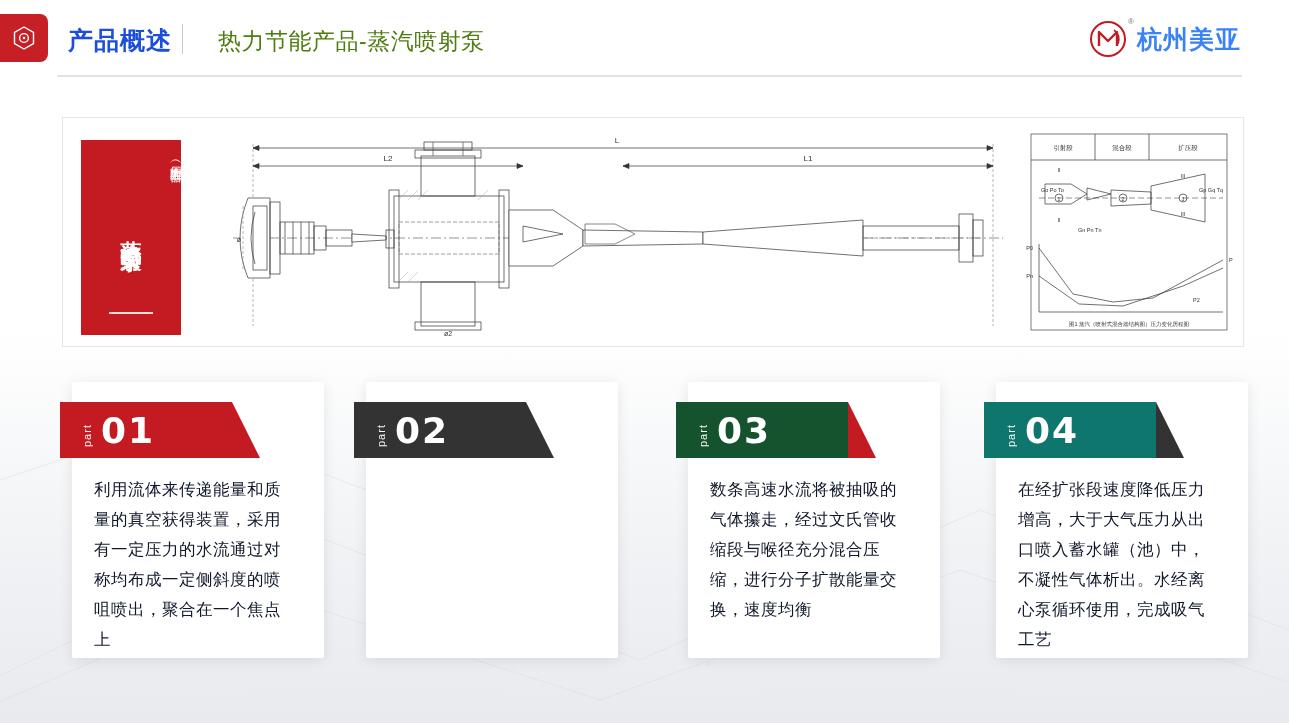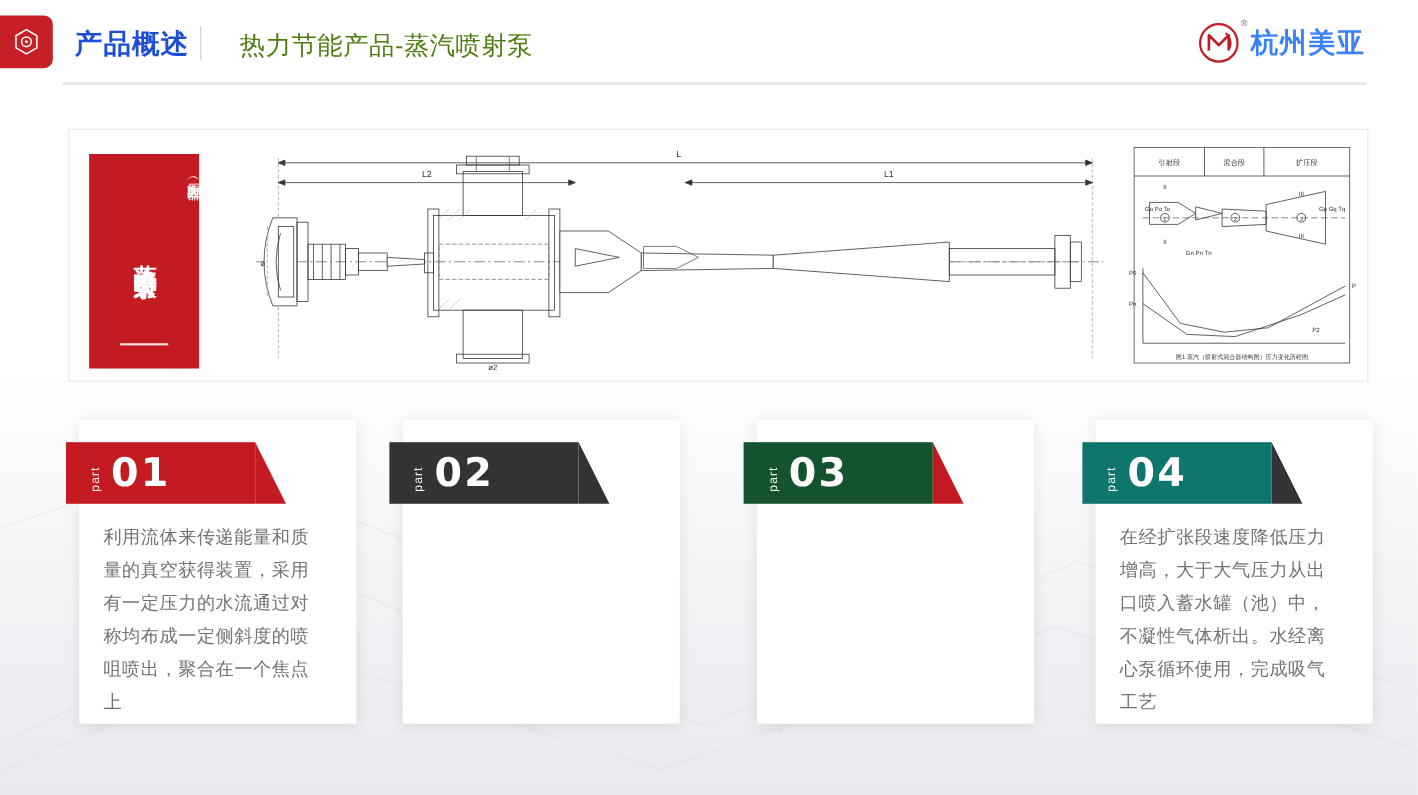--- a/index.html
+++ b/index.html
@@ -107,21 +107,21 @@
     writing-mode:vertical-rl;transform:rotate(180deg);
     margin-left:22px;margin-right:8px;color:#fff;opacity:.95;
     height:34px;display:flex;align-items:center;
   }
   .num-digits{
     font-size:36px;font-weight:bold;letter-spacing:2px;color:#fff;
     font-family:"DejaVu Sans",sans-serif;
   }
   .card-body{
     position:absolute;left:22px;top:92px;width:200px;
-    font-size:16.5px;line-height:30px;color:#737373;letter-spacing:.5px;
+    font-size:16.5px;line-height:30px;color:#0f172a;letter-spacing:.5px;
   }
 </style>
 </head>
 <body>
 
 <div class="bg-texture"></div>
 <svg class="bg-lines" viewBox="0 0 1289 363" preserveAspectRatio="none">
   <g stroke="#d9dcdf" stroke-width="1" fill="none">
     <path d="M-50 340 L300 170 L640 300 L980 150 L1340 290"></path>
     <path d="M-50 363 L260 230 L600 340 L960 210 L1340 340"></path>
@@ -297,20 +297,21 @@
       <span class="num-part">part</span>
       <span class="num-digits">02</span>
     </div>
   </div>
 
   <div class="card" style="left:626px;">
     <div class="card-num" style="background:#14532d;color:#c41b22;">
       <span class="num-part">part</span>
       <span class="num-digits">03</span>
     </div>
+    <div class="card-body">数条高速水流将被抽吸的气体攥走，经过文氏管收缩段与喉径充分混合压缩，进行分子扩散能量交换，速度均衡</div>
   </div>
 
   <div class="card" style="left:934px;">
     <div class="card-num" style="background:#0f766e;color:#333333;">
       <span class="num-part">part</span>
       <span class="num-digits">04</span>
     </div>
     <div class="card-body">在经扩张段速度降低压力增高，大于大气压力从出口喷入蓄水罐（池）中，不凝性气体析出。水经离心泵循环使用，完成吸气工艺</div>
   </div>
 

